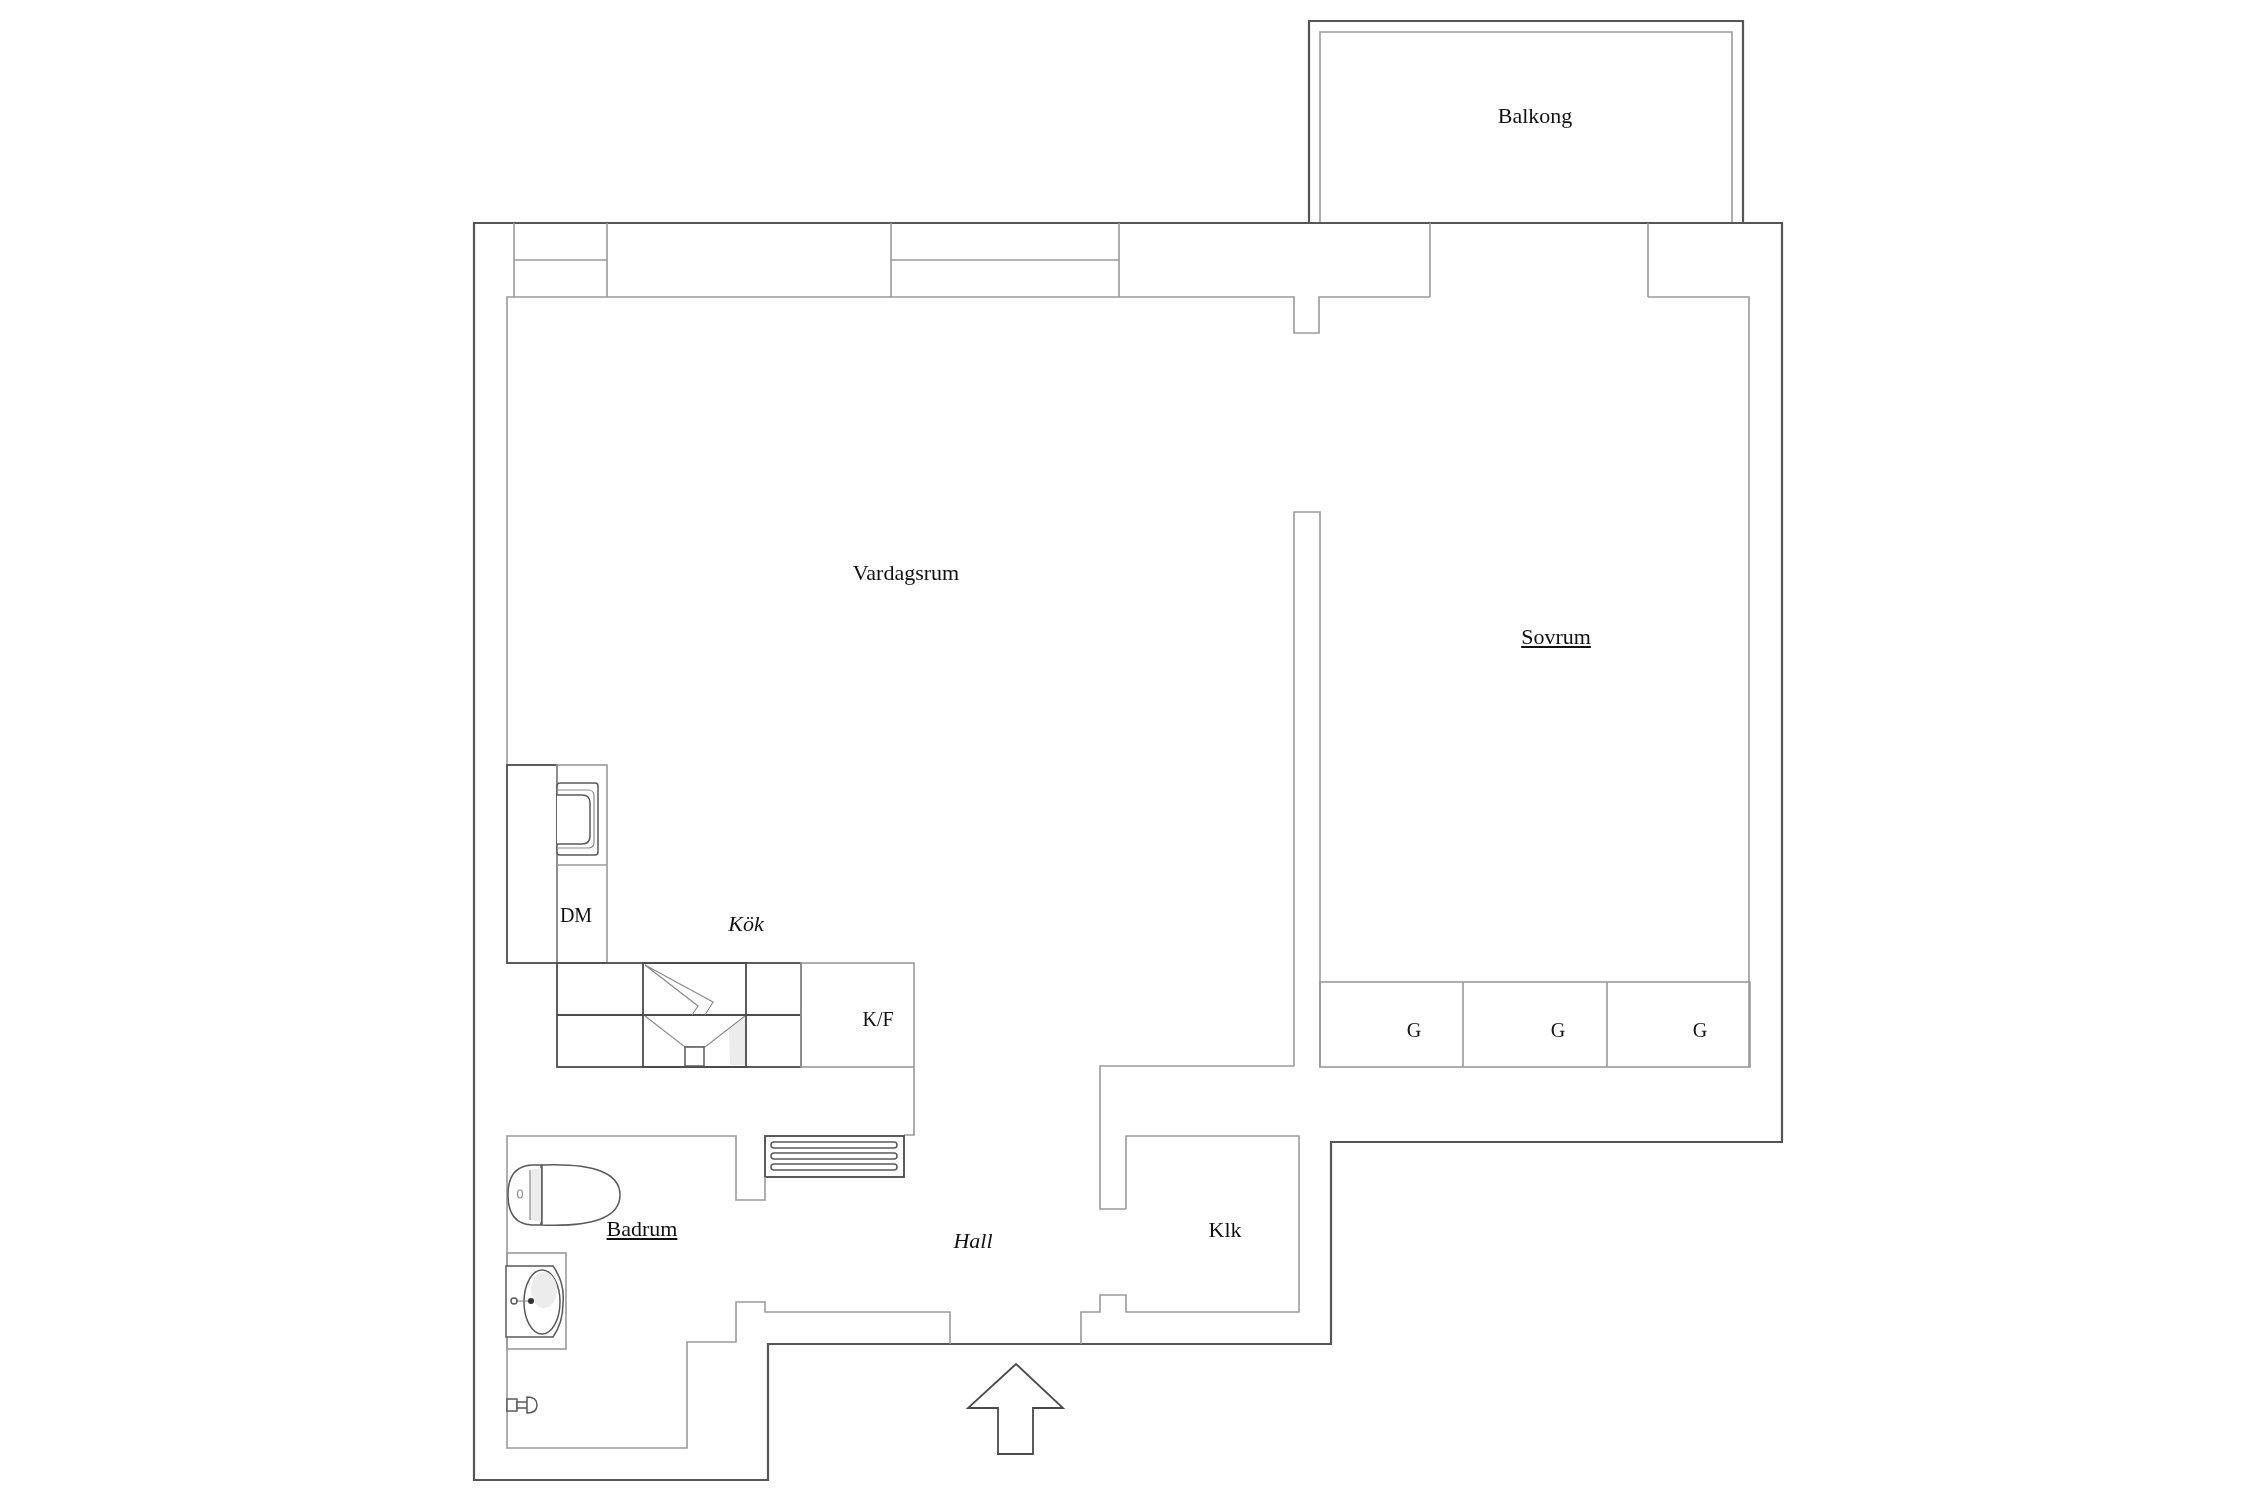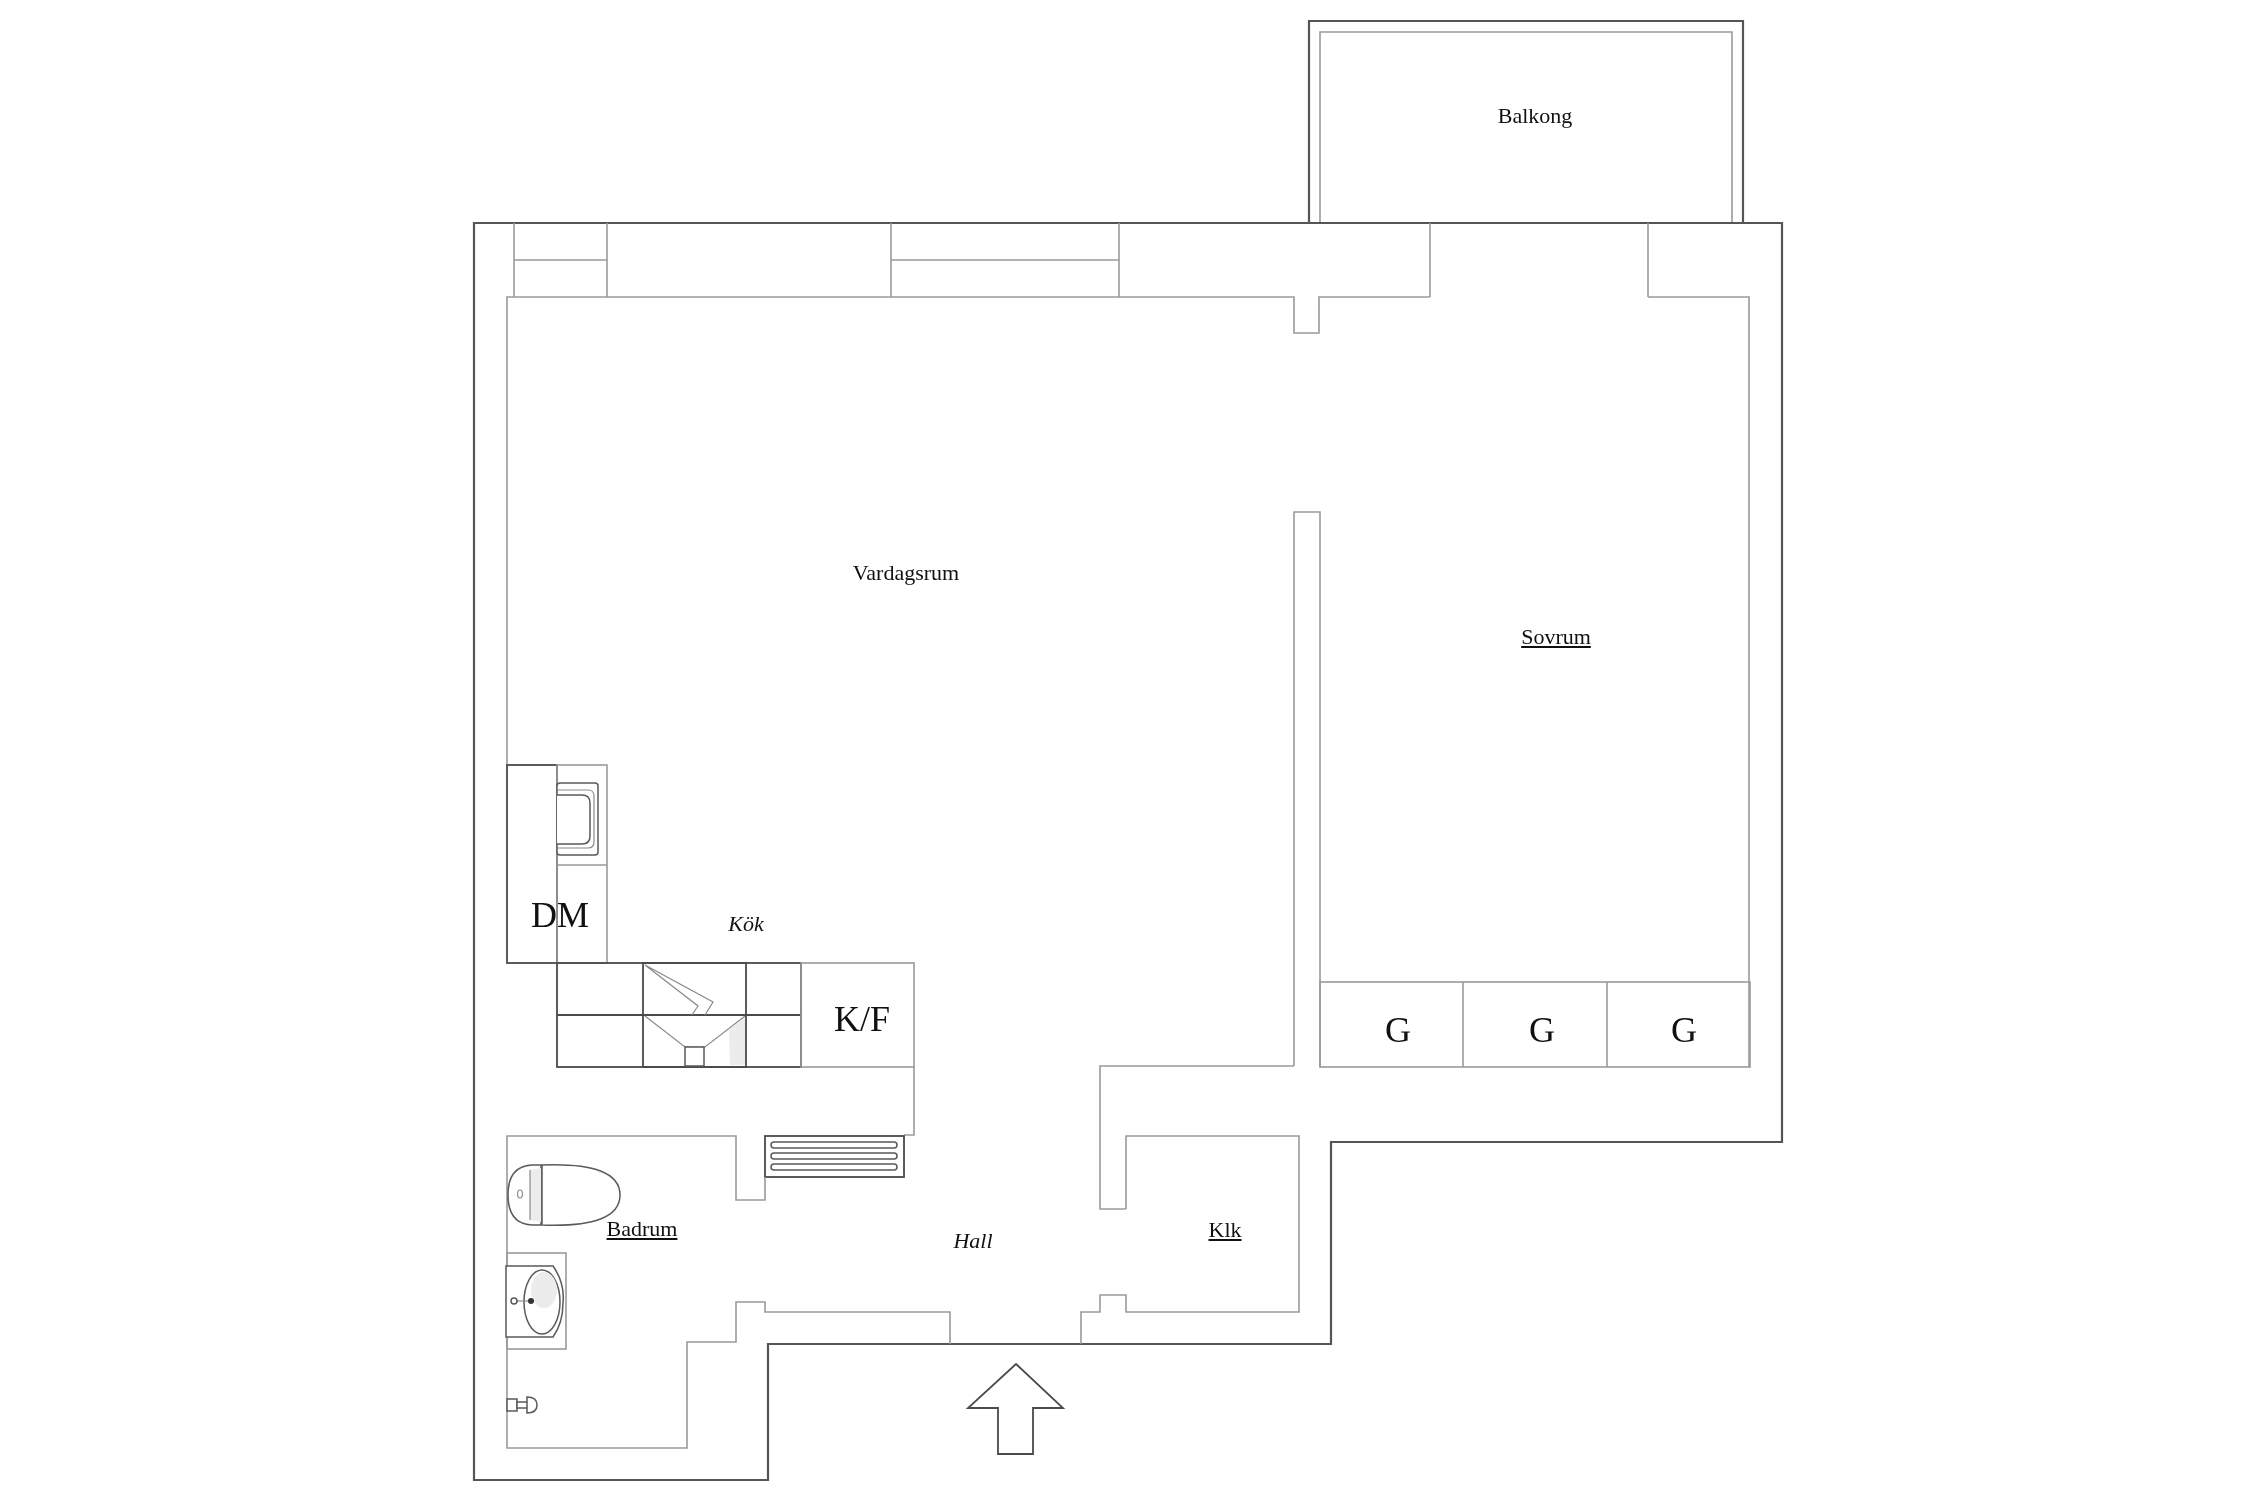--- a/index.html
+++ b/index.html
@@ -10,21 +10,21 @@
     .dark  { fill: none; stroke: #4a4a4a; stroke-width: 1.8; }
     .fix   { fill: #ffffff; stroke: #5a5a5a; stroke-width: 1.5; }
     .fixl  { fill: none; stroke: #8a8a8a; stroke-width: 1.2; }
     .shade { fill: #ececec; stroke: none; }
     .lbl {
       position: absolute; transform: translate(-50%, -50%);
       font-family: "Liberation Serif", "DejaVu Serif", serif;
       color: #111111; white-space: nowrap; line-height: 1;
     }
     .lbl.room { font-size: 22px; }
-    .lbl.small { font-size: 36px; }
+    .lbl.small { font-size: 20px; margin-left: 16px; }
   </style>
 </head>
 <body>
 
 <svg id="plan" width="2250" height="1500" viewBox="0 0 2250 1500" xmlns="http://www.w3.org/2000/svg">
 
   <g>
     <polyline class="outer" points="1309,223 1309,21 1743,21 1743,223"></polyline>
     <polyline class="inner" points="1320,223 1320,32 1732,32 1732,223"></polyline>
   </g>
@@ -117,14 +117,14 @@
 <div class="lbl room" style="left:1535px; top:116px;">Balkong</div>
 <div class="lbl room" style="left:906px; top:573px;">Vardagsrum</div>
 <div class="lbl room" style="left:1556px; top:637px;text-decoration:underline;">Sovrum</div>
 <div class="lbl room" style="left:746px; top:924px;font-style:italic;">Kök</div>
 <div class="lbl small" style="left:560px; top:915px;">DM</div>
 <div class="lbl small" style="left:862px; top:1019px;text-align:center;">K/F</div>
 <div class="lbl small" style="left:1398px; top:1030px;">G</div>
 <div class="lbl small" style="left:1542px; top:1030px;">G</div>
 <div class="lbl small" style="left:1684px; top:1030px;">G</div>
 <div class="lbl room" style="left:973px; top:1241px;font-style:italic;">Hall</div>
-<div class="lbl room" style="left:1225px; top:1230px;text-decoration:underline;">Klk</div>
+<div class="lbl room" style="left:1225px; top:1230px;">Klk</div>
 <div class="lbl room" style="left:642px; top:1229px;text-decoration:underline;">Badrum</div>
 
 </body></html>

